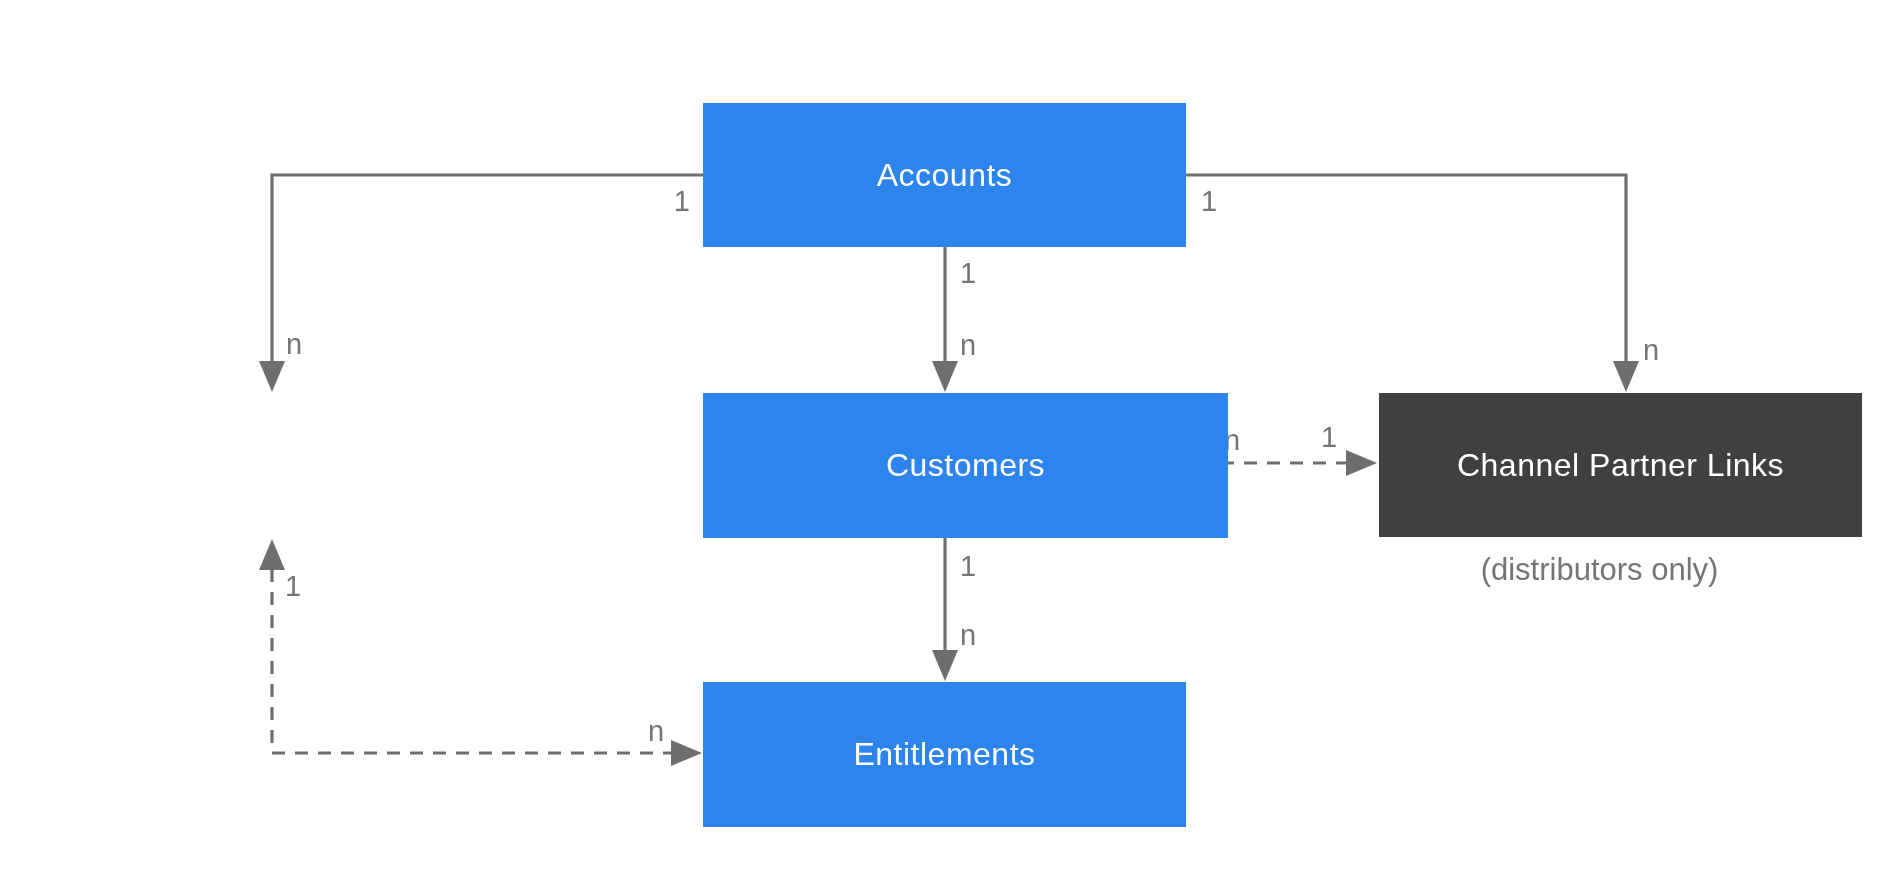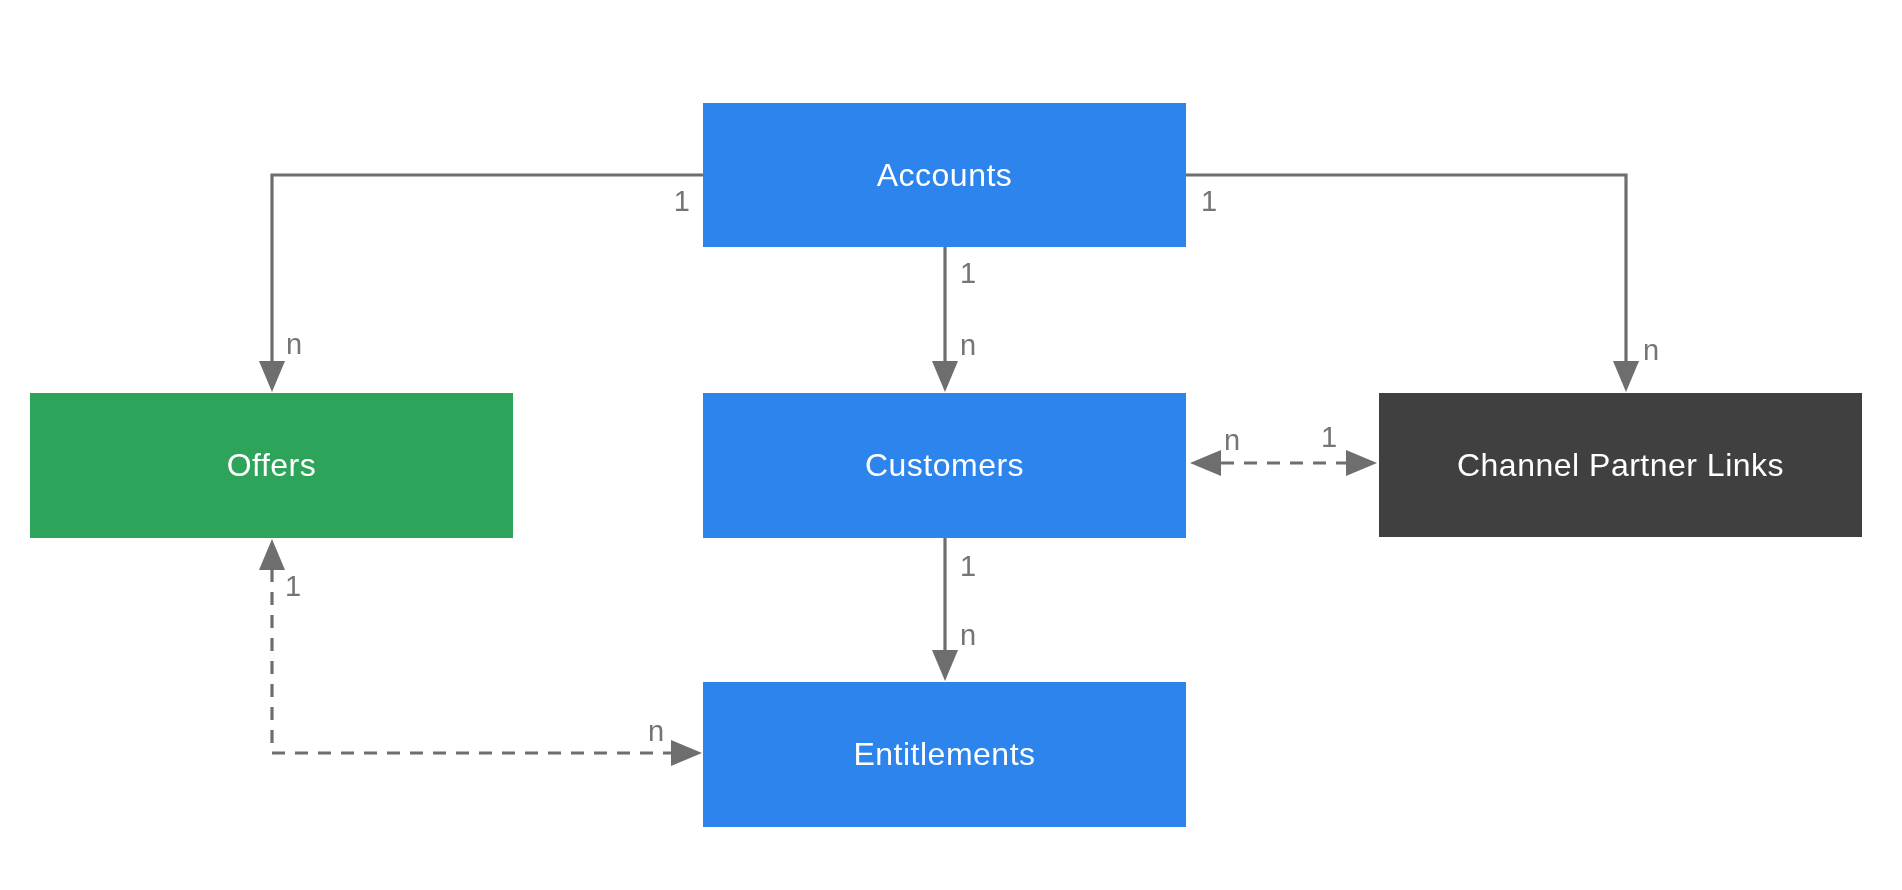--- a/index.html
+++ b/index.html
@@ -35,21 +35,21 @@
   }
   .connector { fill: none; stroke-width: 3.2px; }
   .connector.dashed { stroke-dasharray: 13 10; }
   .card-label {
     font-family: "Liberation Sans", sans-serif;
     font-size: 29px;
   }
   
   #entity-accounts     { left: 703px;  top: 103px; width: 483px; height: 144px; }
   #entity-offers       { left: 30px;   top: 393px; width: 483px; height: 145px; }
-  #entity-customers    { left: 703px;  top: 393px; width: 483px; height: 145px; }
+  #entity-customers    { left: 703px;  top: 393px; width: 525px; height: 145px; }
   #entity-cpl          { left: 1379px; top: 393px; width: 483px; height: 144px; }
   #entity-entitlements { left: 703px;  top: 682px; width: 483px; height: 145px; }
   #cpl-note            { left: 1358px; top: 552px; width: 483px; }
 </style>
 </head>
 <body>
 
 <div id="canvas">
 
   <svg id="connector-layer" viewBox="0 0 1902 890" xmlns="http://www.w3.org/2000/svg">
@@ -84,30 +84,28 @@
     <polygon points="272,539 259,570 285,570" style="fill: rgb(110, 110, 110);"></polygon>
     <polygon points="702,753 671,740 671,766" style="fill: rgb(110, 110, 110);"></polygon>
     <text class="card-label" x="285" y="596" style="fill: rgb(117, 117, 117);">1</text>
     <text class="card-label" x="648" y="741" style="fill: rgb(117, 117, 117);">n</text>
   </svg>
 
   <div class="entity" id="entity-accounts" style="background-color: rgb(45, 132, 236);">
     <span>Accounts</span>
   </div>
 
-  <div class="entity" id="entity-offers" style="background-color: rgb(46, 164, 90);">
-    <span>Offers</span>
-  </div>
 
   <div class="entity" id="entity-customers" style="background-color: rgb(45, 132, 236);">
     <span>Customers</span>
   </div>
 
   <div class="entity" id="entity-cpl" style="background-color: #404040;">
     <span>Channel Partner Links</span>
   </div>
 
+  <div class="entity-note" id="cpl-note">(distributors only)</div>
 
   <div class="entity" id="entity-entitlements" style="background-color: rgb(45, 132, 236);">
     <span>Entitlements</span>
   </div>
 
 </div>
 
 </body></html>

